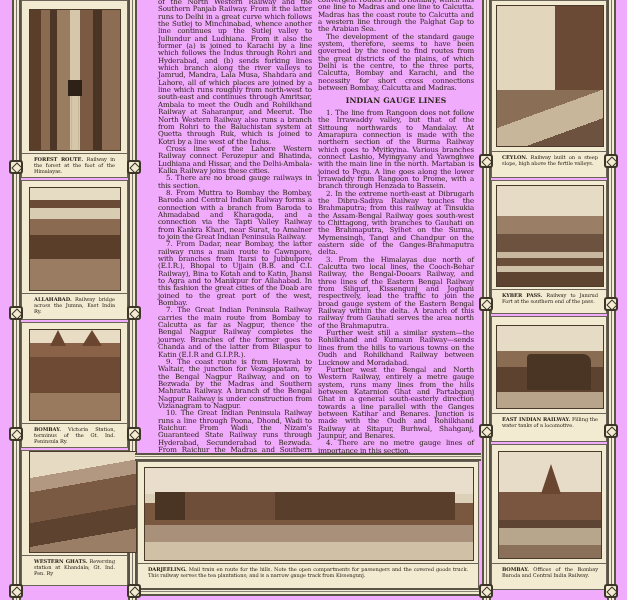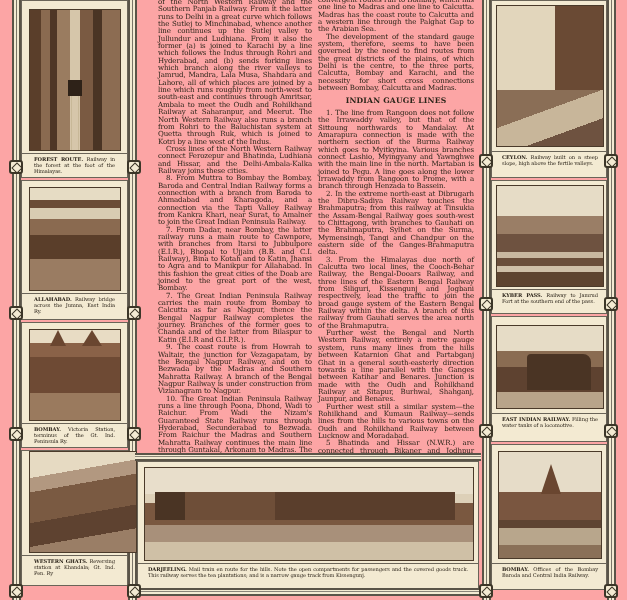--- a/index.html
+++ b/index.html
@@ -2,21 +2,21 @@
 <html><head>
 <meta charset="utf-8">
 <style>
   html, body { margin:0; padding:0; }
   body {
     width:627px; height:600px; overflow:hidden; position:relative;
     background:#f4ecd4;
     font-family:"DejaVu Serif", serif;
     color:#2a2418;
   }
-  .page { position:absolute; left:0; top:0; width:627px; height:600px; background:#fca5a5; }
+  .page { position:absolute; left:0; top:0; width:627px; height:600px; background:#f0abfc; }
 
   
   .rail { position:absolute; top:0; width:9px; height:600px;
     border-left:2px solid #5a5448; border-right:2px solid #5a5448; box-sizing:border-box;
     background:linear-gradient(to right, #f3ead2 0 2px, #7a7468 2px 3px, #f3ead2 3px); }
   .hrail { position:absolute; height:8px;
     border-top:2px solid #5a5448; border-bottom:2px solid #5a5448; box-sizing:border-box;
     background:linear-gradient(to bottom, #f3ead2 0 1px, #8a8478 1px 2px, #f3ead2 2px); }
 
   .rosette { position:absolute; width:14px; height:14px; box-sizing:border-box;
@@ -87,38 +87,40 @@
       background:linear-gradient(170deg,#e6dac2 0 22%,#b29880 22% 34%,#7a5a42 34% 60%,#5e4230 60% 80%,#9a7e66 80%);"></div>
     <div class="cap" style="left:0;top:104px;width:105px;height:24px;padding-left:12px;padding-right:12px;">
       <b>WESTERN GHATS.</b> <span>Reversing station at Khandala; Gt. Ind. Pen. Ry</span>
     </div>
   </div>
   <div class="rosette" style="left:9px;top:584px;"></div>
   <div class="rosette" style="left:127px;top:584px;"></div>
 
   <div class="col" style="left:158px;top:-2px;width:154px;">
     <p class="ni">of the North Western Railway and the Southern Panjab Railway. From it the latter runs to Delhi in a great curve which follows the Sutlej to Minchinabad, whence another line continues up the Sutlej valley to Jullundur and Ludhiana. From it also the former (a) is joined to Karachi by a line which follows the Indus through Rohri and Hyderabad, and (b) sends forking lines which branch along the river valleys to Jamrud, Mandra, Lala Musa, Shahdara and Lahore, all of which places are joined by a line which runs roughly from north-west to south-east and continues through Amritsar, Ambala to meet the Oudh and Rohilkhand Railway at Saharanpur, and Meerut. The North Western Railway also runs a branch from Rohri to the Baluchistan system at Quetta through Ruk, which is joined to Kotri by a line west of the Indus.</p>
-    <p>Cross lines of the North Western Railway connect Ferozepur and Bhatinda, Ludhiana and Hissar, and the Delhi-Ambala-Kalka Railway joins these cities.</p>
+    <p>Cross lines of the Lahore Western Railway connect Ferozepur and Bhatinda, Ludhiana and Hissar, and the Delhi-Ambala-Kalka Railway joins these cities.</p>
+    <p>5. There are no broad gauge railways in this section.</p>
     <p>8. From Muttra to Bombay the Bombay, Baroda and Central Indian Railway forms a connection with a branch from Baroda to Ahmadabad and Kharagoda, and a connection via the Tapti Valley Railway from Kankra Khari, near Surat, to Amalner to join the Great Indian Peninsula Railway.</p>
     <p>7. From Dadar, near Bombay, the latter railway runs a main route to Cawnpore, with branches from Itarsi to Jubbulpore (E.I.R.), Bhopal to Ujjain (B.B. and C.I. Railway), Bina to Kotah and to Katin, Jhansi to Agra and to Manikpur for Allahabad. In this fashion the great cities of the Doab are joined to the great port of the west, Bombay.</p>
     <p>7. The Great Indian Peninsula Railway carries the main route from Bombay to Calcutta as far as Nagpur, thence the Bengal Nagpur Railway completes the journey. Branches of the former goes to Chanda and of the latter from Bilaspur to Katin (E.I.R and G.I.P.R.).</p>
     <p>9. The coast route is from Howrah to Waltair, the junction for Vezagapatam, by the Bengal Nagpur Railway, and on to Bezwada by the Madras and Southern Mahratta Railway. A branch of the Bengal Nagpur Railway is under construction from Vizianagram to Nagpur.</p>
     <p>10. The Great Indian Peninsula Railway runs a line through Poona, Dhond, Wadi to Raichur. From Wadi the Nizam's Guaranteed State Railway runs through Hyderabad, Secunderabad to Bezwada. From Raichur the Madras and Southern Mahratta Railway continues the main line through Guntakal, Arkonam to Madras. The coast line (M. and S.M.R.) is continued from Bezwada to Madras.</p>
     <p>11. From Arkonam the Madras and Southern Mahratta Railway runs a line through Jalarpet to Bangalore. From Jalarpet the South Indian Railway passes through Erode to Shoranur and thence along the west coast to Mangalore.</p>
   </div>
 
   <div class="col" style="left:318px;top:-4px;width:156px;">
     <p class="ni">convergent routes run to Bombay, which has one line to Madras and one line to Calcutta. Madras has the coast route to Calcutta and a western line through the Palghat Gap to the Arabian Sea.</p>
     <p>The development of the standard gauge system, therefore, seems to have been governed by the need to find routes from the great districts of the plains, of which Delhi is the centre, to the three ports, Calcutta, Bombay and Karachi, and the necessity for short cross connections between Bombay, Calcutta and Madras.</p>
     <h3>INDIAN GAUGE LINES</h3>
     <p>1. The line from Rangoon does not follow the Irrawaddy valley, but that of the Sittoung northwards to Mandalay. At Amarapura connection is made with the northern section of the Burma Railway which goes to Myitkyina. Various branches connect Lashio, Myingyany and Yawnghwe with the main line in the north. Martaban is joined to Pegu. A line goes along the lower Irrawaddy from Rangoon to Prome, with a branch through Henzada to Bassein.</p>
     <p>2. In the extreme north-east at Dibrugarh the Dibru-Sadiya Railway touches the Brahmaputra; from this railway at Tinsukia the Assam-Bengal Railway goes south-west to Chittagong, with branches to Gauhati on the Brahmaputra, Sylhet on the Surma, Mymensingh, Tangi and Chandpur on the eastern side of the Ganges-Brahmaputra delta.</p>
     <p>3. From the Himalayas due north of Calcutta two local lines, the Cooch-Behar Railway, the Bengal-Dooars Railway, and three lines of the Eastern Bengal Railway from Siliguri, Kissengunj and Jogbani respectively, lead the traffic to join the broad gauge system of the Eastern Bengal Railway within the delta. A branch of this railway from Gauhati serves the area north of the Brahmaputra.</p>
+    <p>Further west still a similar system—the Rohilkhand and Kumaun Railway—sends lines from the hills to various towns on the Oudh and Rohilkhand Railway between Lucknow and Moradabad.</p>
     <p>Further west the Bengal and North Western Railway, entirely a metre gauge system, runs many lines from the hills between Katarnion Ghat and Partabganj Ghat in a general south-easterly direction towards a line parallel with the Ganges between Katihar and Benares. Junction is made with the Oudh and Rohilkhand Railway at Sitapur, Burhwal, Shahganj, Jaunpur, and Benares.</p>
-    <p>Further west still a similar system—the Rohilkhand and Kumaun Railway—sends lines from the hills to various towns on the Oudh and Rohilkhand Railway between Lucknow and Moradabad.</p>
+    <p>4. There are no metre gauge lines of importance in this section.</p>
     <p>5 Bhatinda and Hissar (N.W.R.) are connected through Bikaner and Jodhpur with Hyderabad (N.W.R.) by the system of the Bikaner-Jodhpur Railway, which has branches to Kuchaman Road and Marwar Junction (B.B. and C.I.R.).</p>
     <p>6. From Delhi a line of the B.B. and C.I.R. runs to Ajmer, whence one branch goes to Sabarmati, near Ahmadabad, and another to Rutlam. In this section, especially south-</p>
     <div class="cont">(Continued on page 234.</div>
   </div>
 
   <div class="hrail" style="left:135px;top:453px;width:346px;"></div>
   <div class="panel" style="left:137px;top:461px;width:342px;height:128px;">
     <div class="photo" style="left:6px;top:5px;width:330px;height:94px;
       background:linear-gradient(180deg,#e8decb 0 28%,#ddd0b8 28% 38%,#7a5840 38% 62%,#a8907a 62% 80%,#cfc0a6 80%);">
       <div style="position:absolute;left:10px;top:24px;width:300px;height:28px;background:linear-gradient(90deg,#4a3424 0 10%,#6e4e38 10% 40%,#5a3e2c 40% 100%);"></div>

